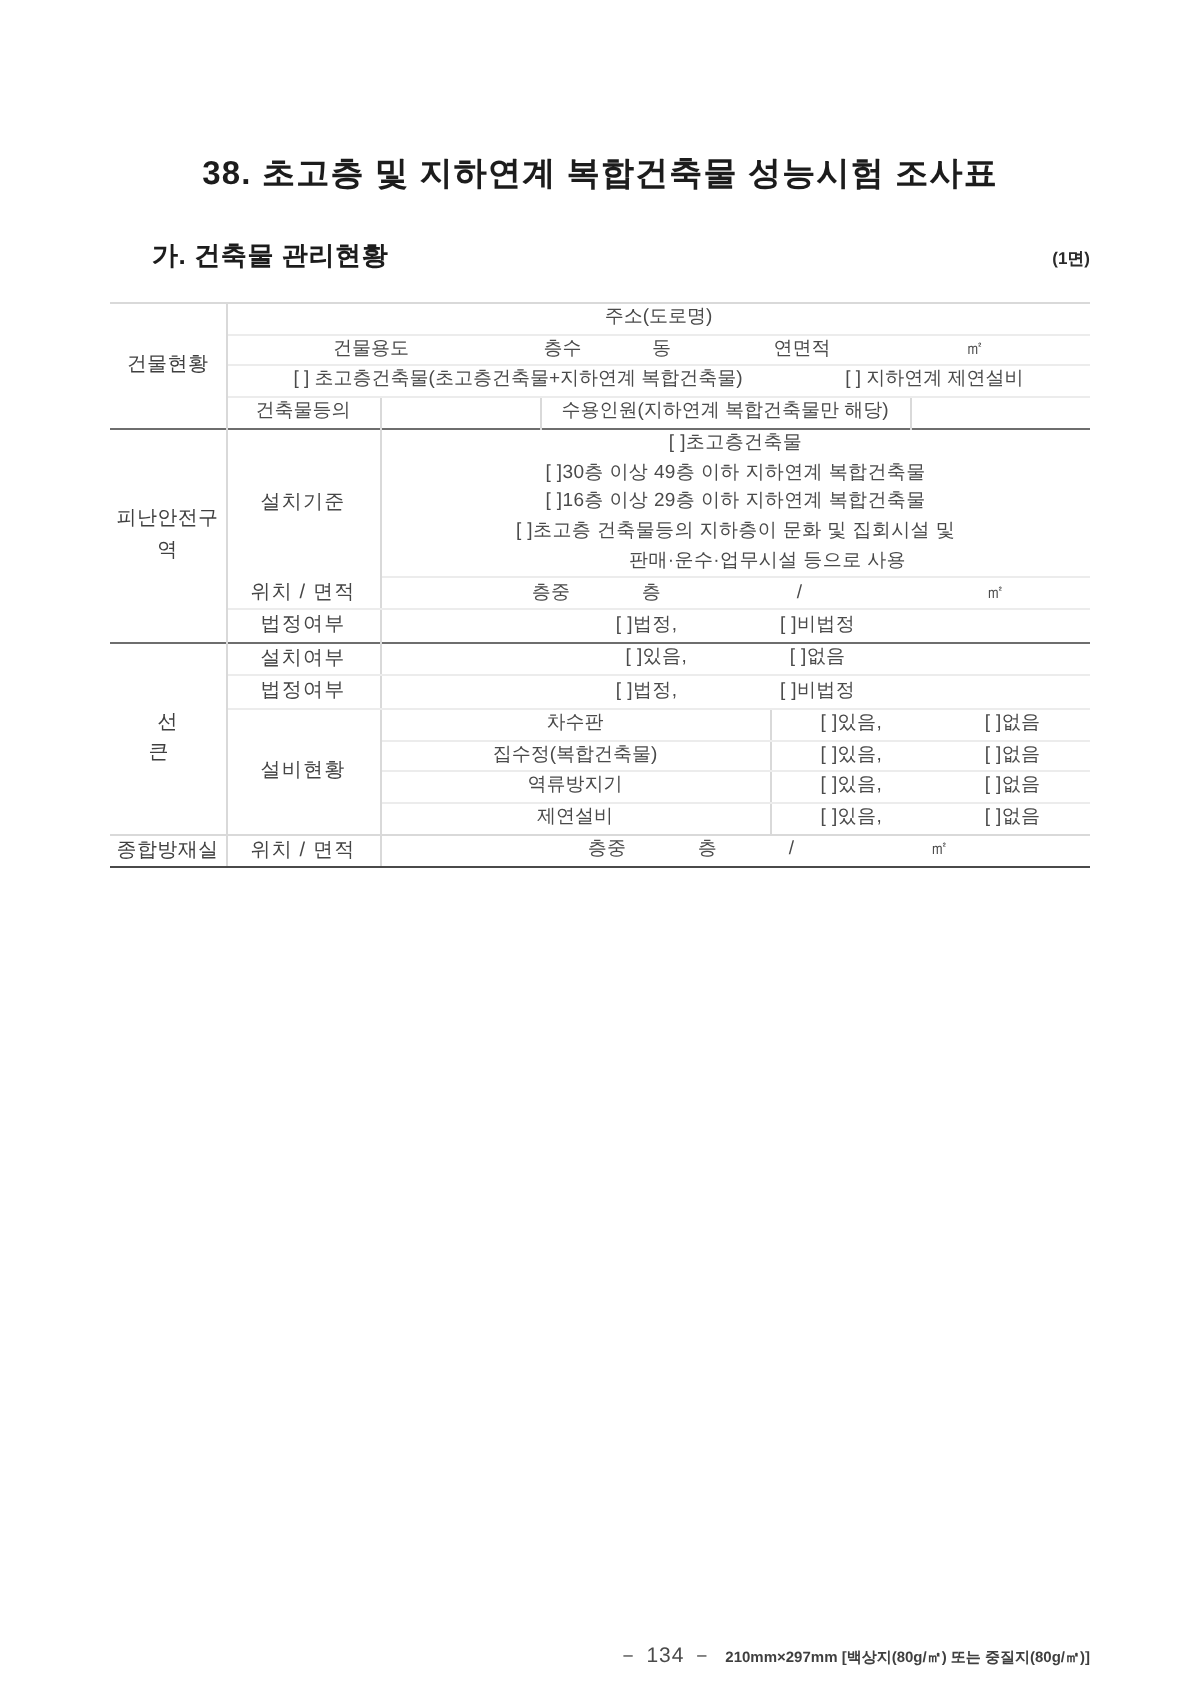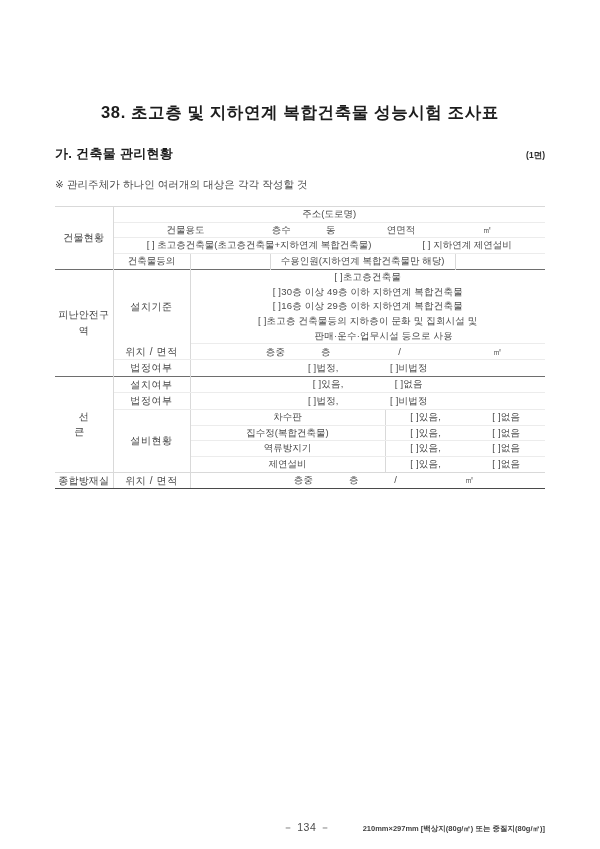--- a/index.html
+++ b/index.html
@@ -19,33 +19,34 @@
     position: relative;
     width: 600px;
     height: 849px;
     box-sizing: border-box;
     padding: 0 55px;
   }
 
   
   .doc-title {
     margin: 0;
-    padding-top: 102px;
+    padding-top: 76px;
     text-align: center;
     font-size: 16.5px;
     font-weight: bold;
     letter-spacing: 0.6px;
     color: #1c1c1c;
     white-space: nowrap;
   }
   .subhead-row {
     display: flex;
     align-items: flex-end;
     justify-content: space-between;
     margin-top: 21px;
+    margin-left: 21px;
   }
   .subhead {
     font-size: 13px;
     font-weight: bold;
     color: #1c1c1c;
     letter-spacing: 0.3px;
   }
   .page-face {
     font-size: 8.5px;
     font-weight: bold;
@@ -114,21 +115,21 @@
   
   .footer {
     position: absolute;
     left: 0;
     right: 0;
     bottom: 14px;
     padding: 0 55px;
     display: flex;
     align-items: baseline;
     justify-content: flex-end;
-    gap: 32px;
+    gap: 6px;
   }
   .pageno {
     font-size: 10.5px;
     color: #4a4a4a;
     letter-spacing: 0.5px;
     white-space: nowrap;
   }
   .papernote {
     font-size: 7.5px;
     color: #3f3f3f;
@@ -142,21 +143,20 @@
 
 <div class="page">
 
   <h1 class="doc-title">38. 초고층 및 지하연계 복합건축물 성능시험 조사표</h1>
 
   <div class="subhead-row">
     <div class="subhead">가. 건축물 관리현황</div>
     <div class="page-face">(1면)</div>
   </div>
 
-  <div class="note-line">※ 관리주체가 하나인 여러개의 대상은 각각 작성할 것</div>
 
   <table class="form">
     <colgroup>
       <col style="width:58px">
       <col style="width:77px">
       <col style="width:80px">
       <col style="width:115px">
       <col style="width:70px">
       <col style="width:90px">
     </colgroup>

